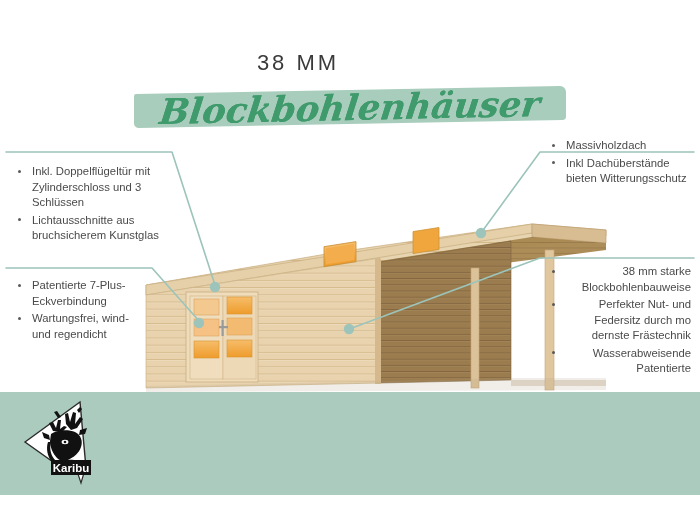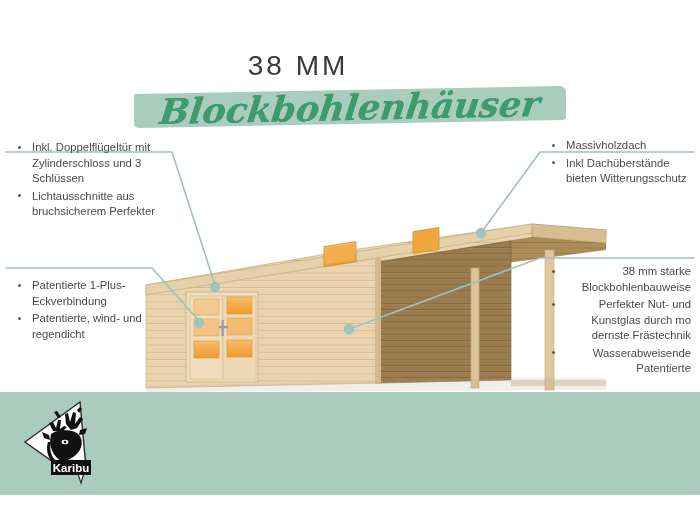--- a/index.html
+++ b/index.html
@@ -22,21 +22,21 @@
     position:absolute;
     left:0; top:392px; width:700px; height:103px;
     background:#aacbbd;
   }
 
   
   .kicker{
     position:absolute;
     left:0; top:50px; width:596px;
     text-align:center;
-    font-size:28px;
+    font-size:22px;
     letter-spacing:3px;
     color:#3a3a3a;
     font-family:"Liberation Sans", sans-serif;
     font-weight:400;
   }
   .script-wrap{
     position:absolute;
     left:0; top:84px; width:700px;
     text-align:center;
   }
@@ -235,45 +235,45 @@
       <path d="M 694,258 L 540,258 L 352,328"></path>
     </g>
     <g fill="#9cc4bb">
       <circle cx="215" cy="287" r="5.2"></circle>
       <circle cx="199" cy="323" r="5.2"></circle>
       <circle cx="481" cy="233" r="5.2"></circle>
       <circle cx="349" cy="329" r="5.2"></circle>
     </g>
   </svg>
 
-  <div class="callout cl-left" style="top:140px;width:148px;">
+  <div class="callout cl-left" style="top:164px;width:148px;">
     <ul>
       <li>Inkl. Doppelflügeltür mit Zylinderschloss und 3 Schlüssen</li>
-      <li>Lichtausschnitte aus bruchsicherem Perfekter</li>
+      <li>Lichtausschnitte aus bruchsicherem Kunstglas</li>
     </ul>
   </div>
 
   <div class="callout cl-left" style="top:278px;width:132px;">
     <ul>
-      <li>Patentierte 1-Plus-Eckverbindung</li>
-      <li>Patentierte, wind- und regendicht</li>
+      <li>Patentierte 7-Plus-Eckverbindung</li>
+      <li>Wartungsfrei, wind- und regendicht</li>
     </ul>
   </div>
 
   <div class="callout cl-right" style="top:138px;width:142px;">
     <ul>
       <li>Massivholzdach</li>
       <li>Inkl Dachüberstände bieten Witterungsschutz</li>
     </ul>
   </div>
 
   <div class="callout cl-right" style="top:264px;width:140px;text-align:right;">
     <ul>
       <li>38 mm starke Blockbohlenbauweise</li>
-      <li>Perfekter Nut- und Kunstglas durch mo dernste Frästechnik</li>
+      <li>Perfekter Nut- und Federsitz durch mo dernste Frästechnik</li>
       <li>Wasserabweisende Patentierte</li>
     </ul>
   </div>
 
   <svg class="logo" viewBox="0 0 92 92">
 
     <polygon points="5,44 60,4 66,70 50,76" fill="#ffffff" stroke="#2b2b2b" stroke-width="1.4"></polygon>
 
     <polygon points="56,70 66,68 61,85" fill="#ffffff" stroke="#2b2b2b" stroke-width="1.2"></polygon>
 

